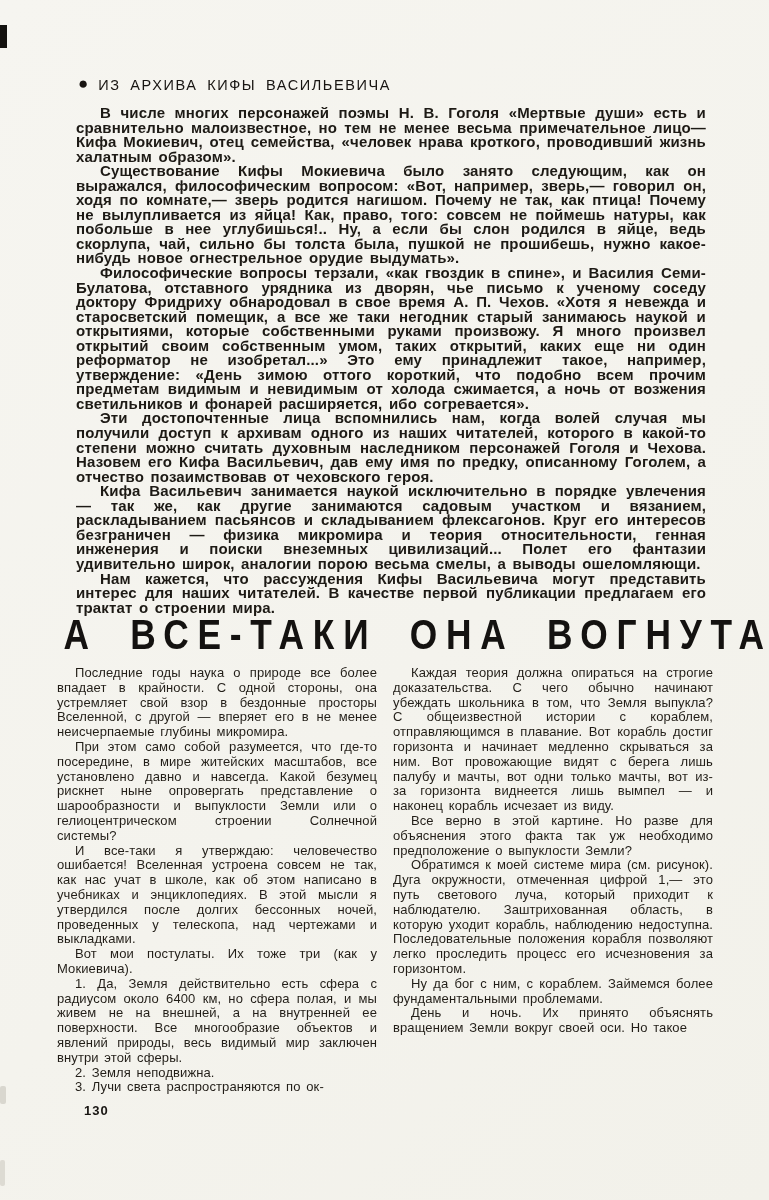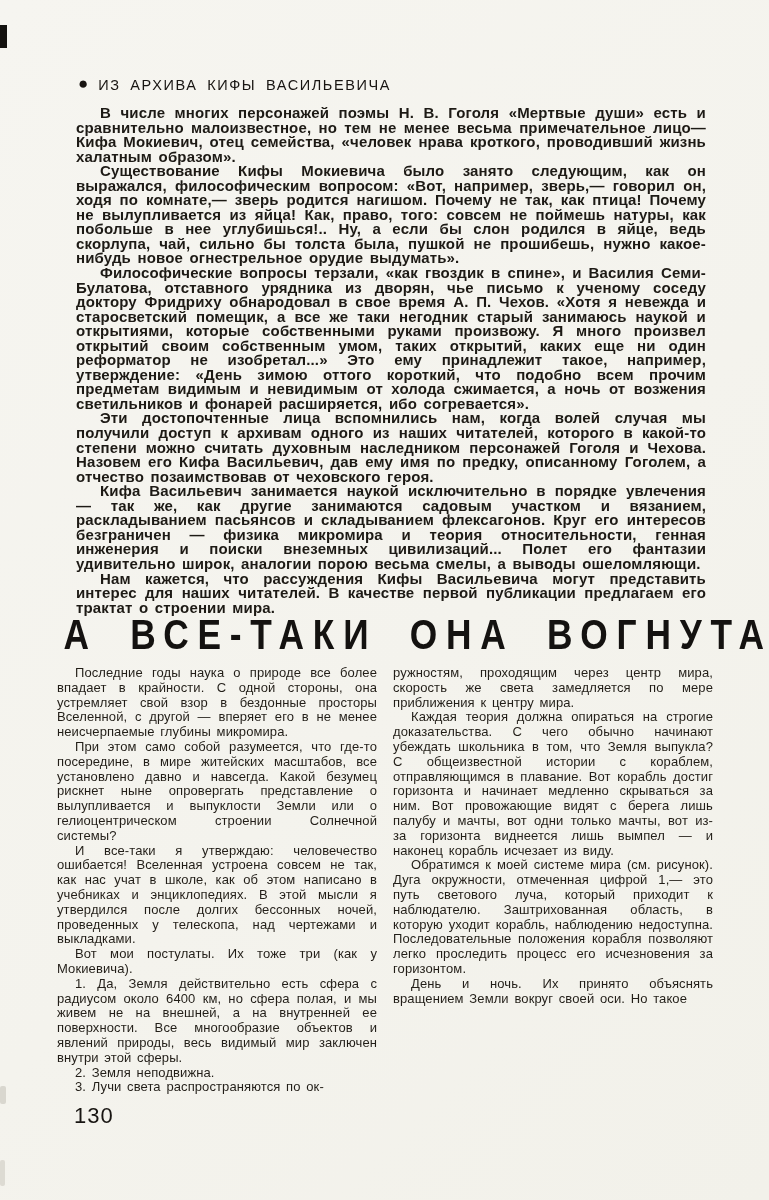--- a/index.html
+++ b/index.html
@@ -91,23 +91,23 @@
     text-align:justify;
     text-indent:18px;
     word-spacing:2px;
     letter-spacing:0.1px;
     color:#221e18;
   }
   .col p.no-indent{text-indent:0;}
 
   .page-number{
     position:absolute;
-    top:1103px;left:74px;
-    font-weight:normal;
-    font-size:22px;
+    top:1103px;left:84px;
+    font-weight:bold;
+    font-size:13px;
     letter-spacing:1px;
     color:#181512;
   }
 </style>
 </head>
 <body>
 
 <div class="page">
 
   <div class="edge-mark black"></div>
@@ -126,30 +126,31 @@
     <p>Эти достопочтенные лица вспомнились нам, когда волей случая мы получили доступ к архивам одного из наших читателей, которого в какой-то степени можно считать духовным наследником персонажей Гоголя и Чехова. Назовем его Кифа Васильевич, дав ему имя по предку, описанному Гоголем, а отчество позаимствовав от чеховского героя.</p>
     <p>Кифа Васильевич занимается наукой исключительно в порядке увлечения — так же, как другие занимаются садовым участком и вязанием, раскладыванием пасьянсов и складыванием флексагонов. Круг его интересов безграничен — физика микромира и теория относительности, генная инженерия и поиски внеземных цивилизаций... Полет его фантазии удивительно широк, аналогии порою весьма смелы, а выводы ошеломляющи.</p>
     <p>Нам кажется, что рассуждения Кифы Васильевича могут представить интерес для наших читателей. В качестве первой публикации предлагаем его трактат о строении мира.</p>
   </section>
 
   <h1 class="headline">А ВСЕ-ТАКИ ОНА ВОГНУТАЯ!</h1>
 
   <section class="columns">
     <div class="col">
       <p>Последние годы наука о природе все более впадает в крайности. С одной стороны, она устремляет свой взор в бездонные просторы Вселенной, с другой — вперяет его в не менее неисчерпаемые глубины микромира.</p>
-      <p>При этом само собой разумеется, что где-то посередине, в мире житейских масштабов, все установлено давно и навсегда. Какой безумец рискнет ныне опровергать представление о вылупливается и выпуклости Земли или о гелиоцентрическом строении Солнечной системы?</p>
+      <p>При этом само собой разумеется, что где-то посередине, в мире житейских масштабов, все установлено давно и навсегда. Какой безумец рискнет ныне опровергать представление о шарообразности и выпуклости Земли или о гелиоцентрическом строении Солнечной системы?</p>
       <p>И все-таки я утверждаю: человечество ошибается! Вселенная устроена совсем не так, как нас учат в школе, как об этом написано в учебниках и энциклопедиях. В этой мысли я утвердился после долгих бессонных ночей, проведенных у телескопа, над чертежами и выкладками.</p>
       <p>Вот мои постулаты. Их тоже три (как у Мокиевича).</p>
       <p>1. Да, Земля действительно есть сфера с радиусом около 6400 км, но сфера полая, и мы живем не на внешней, а на внутренней ее поверхности. Все многообразие объектов и явлений природы, весь видимый мир заключен внутри этой сферы.</p>
       <p>2. Земля неподвижна.</p>
       <p>3. Лучи света распространяются по ок-</p>
     </div>
     <div class="col">
-      <p class="no-indent">ружностям, проходящим через центр мира, скорость же света замедляется по мере приближения к центру мира.</p>
       <p>Каждая теория должна опираться на строгие доказательства. С чего обычно начинают убеждать школьника в том, что Земля выпукла? С общеизвестной истории с кораблем, отправляющимся в плавание. Вот корабль достиг горизонта и начинает медленно скрываться за ним. Вот провожающие видят с берега лишь палубу и мачты, вот одни только мачты, вот из-за горизонта виднеется лишь вымпел — и наконец корабль исчезает из виду.</p>
+      <p>Все верно в этой картине. Но разве для объяснения этого факта так уж необходимо предположение о выпуклости Земли?</p>
       <p>Обратимся к моей системе мира (см. рисунок). Дуга окружности, отмеченная цифрой 1,— это путь светового луча, который приходит к наблюдателю. Заштрихованная область, в которую уходит корабль, наблюдению недоступна. Последовательные положения корабля позволяют легко проследить процесс его исчезновения за горизонтом.</p>
+      <p>Ну да бог с ним, с кораблем. Займемся более фундаментальными проблемами.</p>
       <p>День и ночь. Их принято объяснять вращением Земли вокруг своей оси. Но такое</p>
     </div>
   </section>
 
   <div class="page-number">130</div>
 
 </div>
 
 </body></html>

